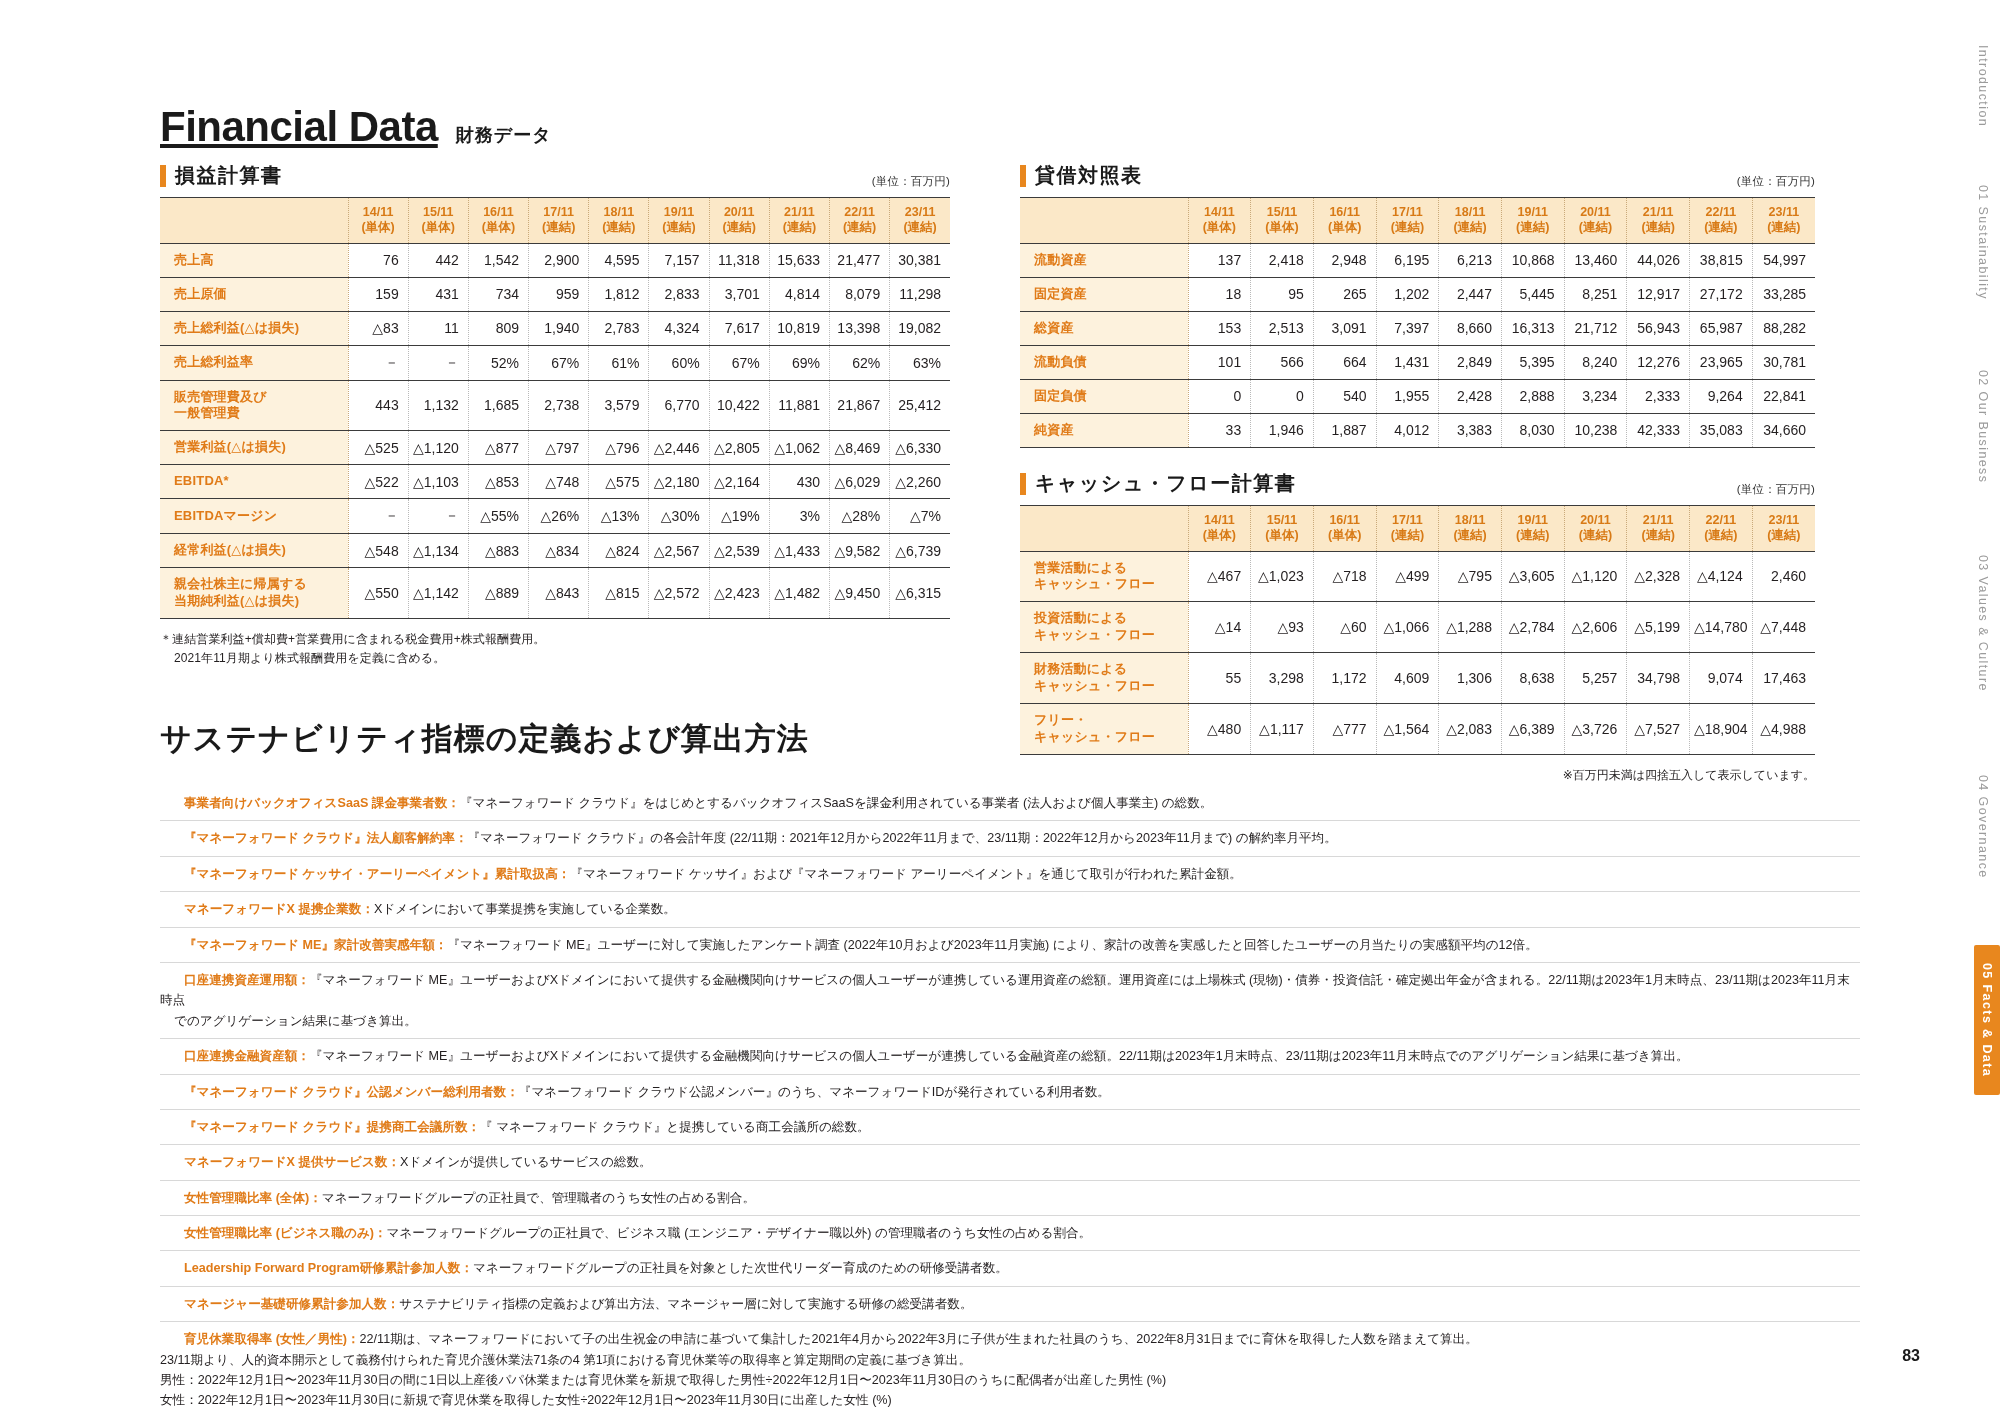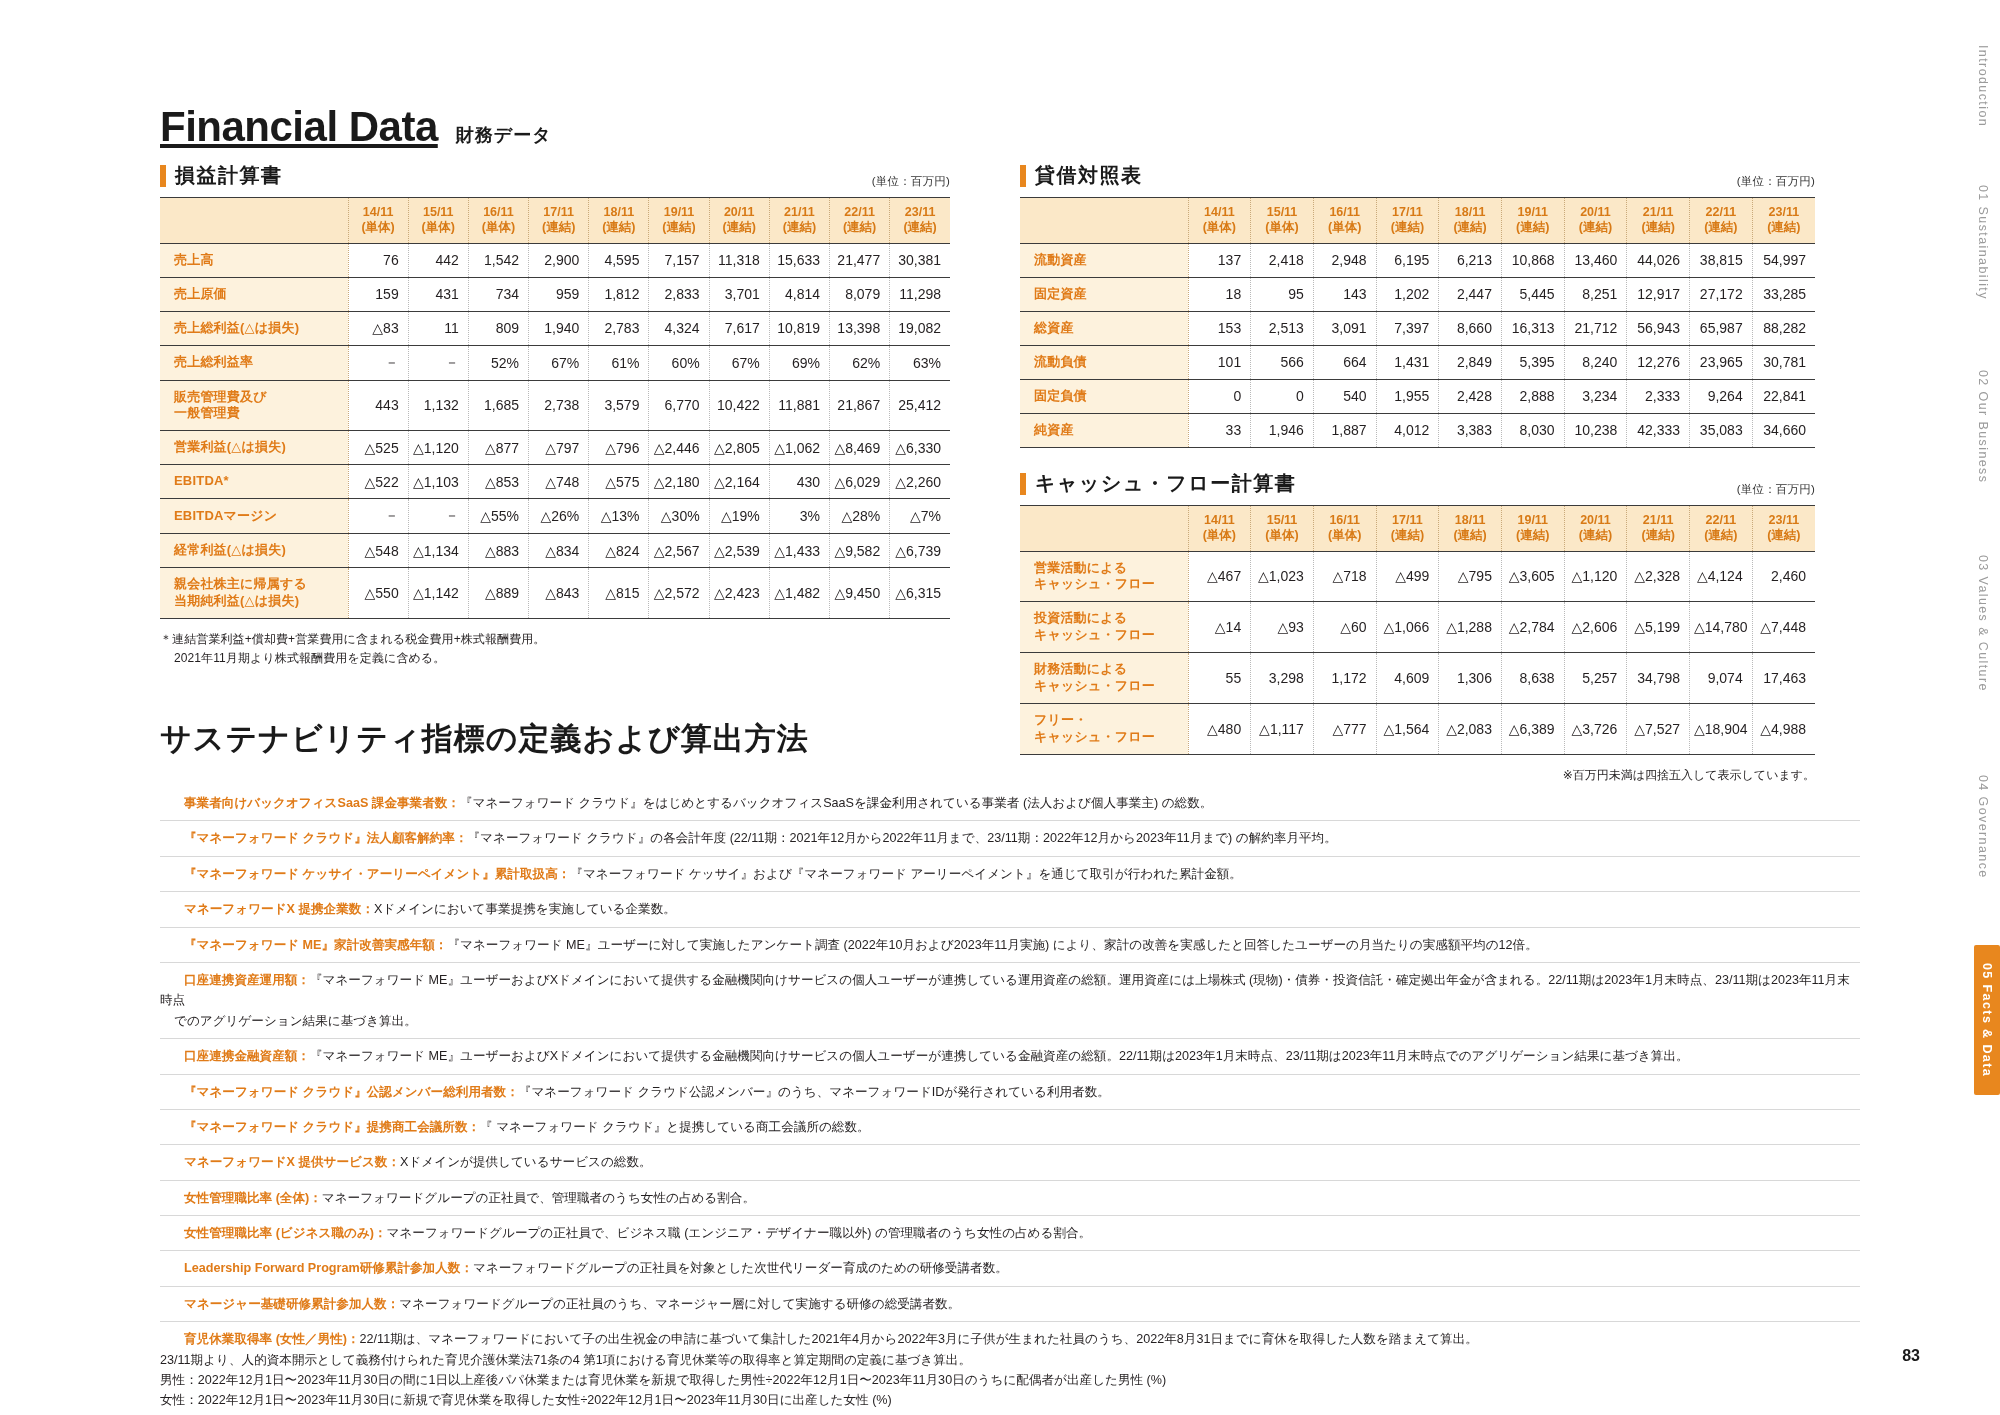--- a/index.html
+++ b/index.html
@@ -480,21 +480,21 @@
             <td>10,868</td>
             <td>13,460</td>
             <td>44,026</td>
             <td>38,815</td>
             <td>54,997</td>
           </tr>
           <tr>
             <td class="lbl">固定資産</td>
             <td>18</td>
             <td>95</td>
-            <td>143</td>
+            <td>265</td>
             <td>1,202</td>
             <td>2,447</td>
             <td>5,445</td>
             <td>8,251</td>
             <td>12,917</td>
             <td>27,172</td>
             <td>33,285</td>
           </tr>
           <tr>
             <td class="lbl">総資産</td>
@@ -656,21 +656,21 @@
         <div class="def-item"><span class="term">マネーフォワードX 提携企業数：</span><span class="body">Xドメインにおいて事業提携を実施している企業数。</span></div>
         <div class="def-item"><span class="term">『マネーフォワード ME』家計改善実感年額：</span><span class="body">『マネーフォワード ME』ユーザーに対して実施したアンケート調査 (2022年10月および2023年11月実施) により、家計の改善を実感したと回答したユーザーの月当たりの実感額平均の12倍。</span></div>
         <div class="def-item"><span class="term">口座連携資産運用額：</span><span class="body">『マネーフォワード ME』ユーザーおよびXドメインにおいて提供する金融機関向けサービスの個人ユーザーが連携している運用資産の総額。運用資産には上場株式 (現物)・債券・投資信託・確定拠出年金が含まれる。22/11期は2023年1月末時点、23/11期は2023年11月末時点</span><span class="cont">でのアグリゲーション結果に基づき算出。</span></div>
         <div class="def-item"><span class="term">口座連携金融資産額：</span><span class="body">『マネーフォワード ME』ユーザーおよびXドメインにおいて提供する金融機関向けサービスの個人ユーザーが連携している金融資産の総額。22/11期は2023年1月末時点、23/11期は2023年11月末時点でのアグリゲーション結果に基づき算出。</span></div>
         <div class="def-item"><span class="term">『マネーフォワード クラウド』公認メンバー総利用者数：</span><span class="body">『マネーフォワード クラウド公認メンバー』のうち、マネーフォワードIDが発行されている利用者数。</span></div>
         <div class="def-item"><span class="term">『マネーフォワード クラウド』提携商工会議所数：</span><span class="body">『 マネーフォワード クラウド』と提携している商工会議所の総数。</span></div>
         <div class="def-item"><span class="term">マネーフォワードX 提供サービス数：</span><span class="body">Xドメインが提供しているサービスの総数。</span></div>
         <div class="def-item"><span class="term">女性管理職比率 (全体)：</span><span class="body">マネーフォワードグループの正社員で、管理職者のうち女性の占める割合。</span></div>
         <div class="def-item"><span class="term">女性管理職比率 (ビジネス職のみ)：</span><span class="body">マネーフォワードグループの正社員で、ビジネス職 (エンジニア・デザイナー職以外) の管理職者のうち女性の占める割合。</span></div>
         <div class="def-item"><span class="term">Leadership Forward Program研修累計参加人数：</span><span class="body">マネーフォワードグループの正社員を対象とした次世代リーダー育成のための研修受講者数。</span></div>
-        <div class="def-item"><span class="term">マネージャー基礎研修累計参加人数：</span><span class="body">マネーフォワードグループの正社員のうち、マネージャー層に対して実施する研修の総受講者数。</span></div>
+        <div class="def-item"><span class="term">マネージャー基礎研修累計参加人数：</span><span class="body">サステナビリティ指標の定義および算出方法、マネージャー層に対して実施する研修の総受講者数。</span></div>
         <div class="def-item"><span class="term">育児休業取得率 (女性／男性)：</span><span class="body">22/11期は、マネーフォワードにおいて子の出生祝金の申請に基づいて集計した2021年4月から2022年3月に子供が生まれた社員のうち、2022年8月31日までに育休を取得した人数を踏まえて算出。</span><span style="display: block;">23/11期より、人的資本開示として義務付けられた育児介護休業法71条の4 第1項における育児休業等の取得率と算定期間の定義に基づき算出。</span><span style="display: block;">男性：2022年12月1日〜2023年11月30日の間に1日以上産後パパ休業または育児休業を新規で取得した男性÷2022年12月1日〜2023年11月30日のうちに配偶者が出産した男性 (%)</span><span style="display: block;">女性：2022年12月1日〜2023年11月30日に新規で育児休業を取得した女性÷2022年12月1日〜2023年11月30日に出産した女性 (%)</span></div>
         <div class="def-item"><span class="term">従業員エンゲージメント：</span><span class="body">マネーフォワードグループに在籍している正社員および契約社員に対して実施しているアンケート調査 (5段階評価で5が最良) のうち、従業員エンゲージメントを図る指標として重視する項目の平均値。</span></div>
       </div>
   </div>
 
   <div class="page-num">83</div>
 </div>
 
 <div class="side-rail" id="side-rail">
     <div class="rail-item" style="position: absolute; top: 45px; right: 10px;">Introduction</div>

